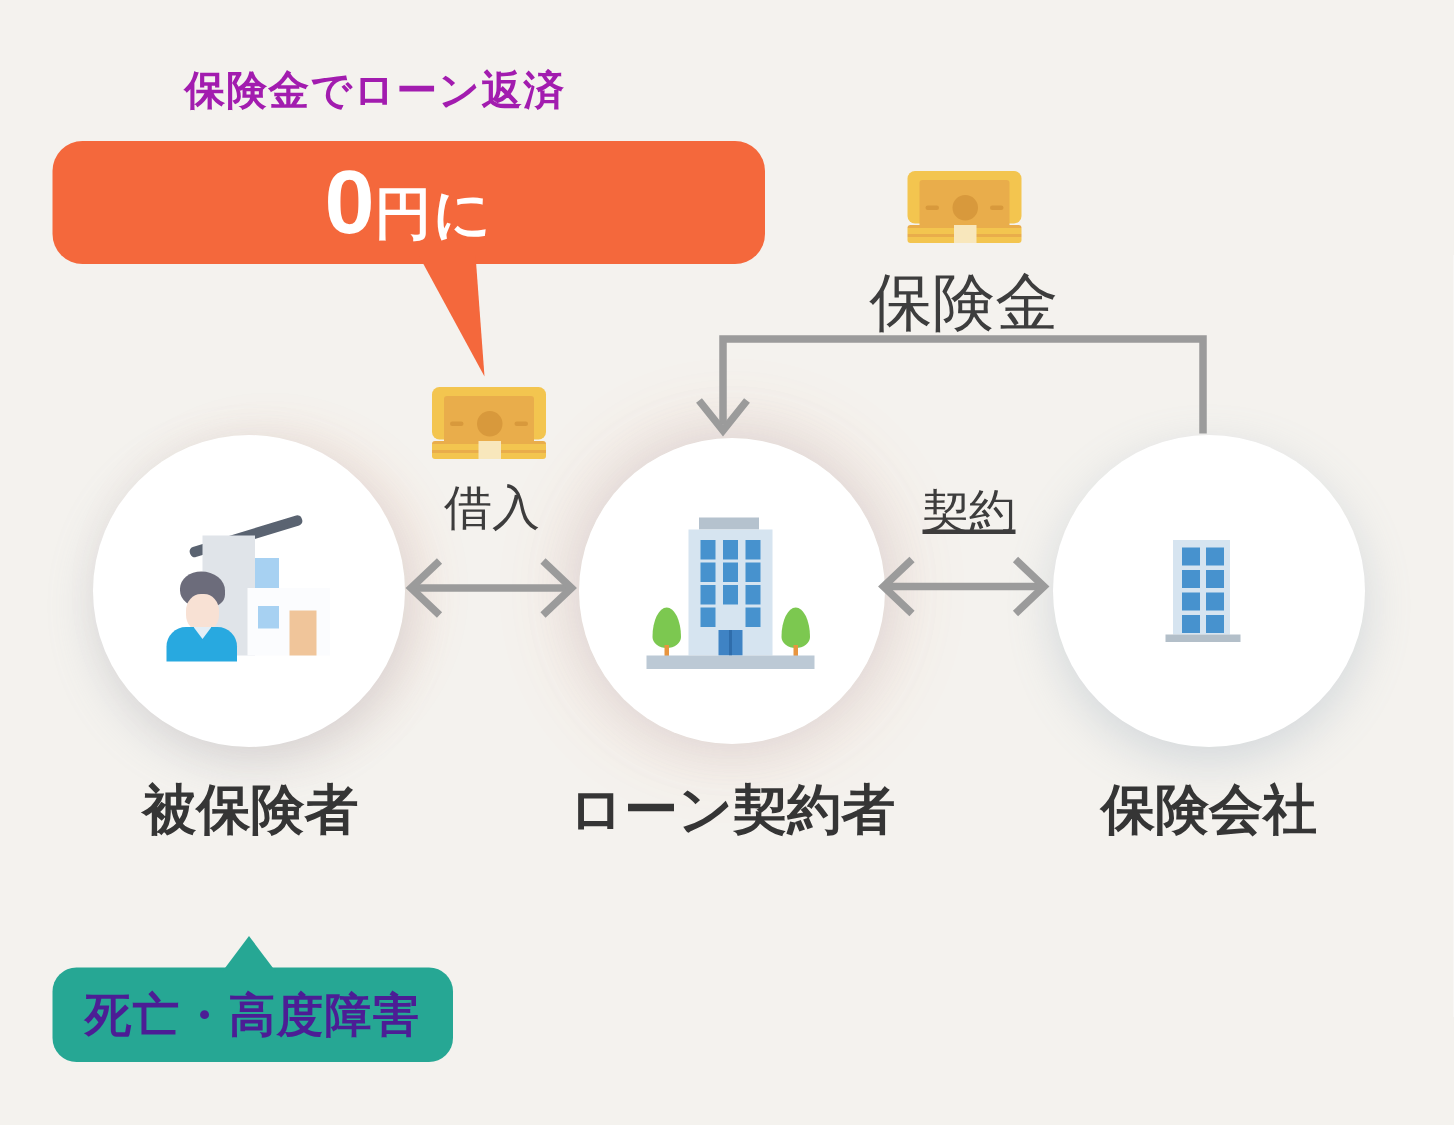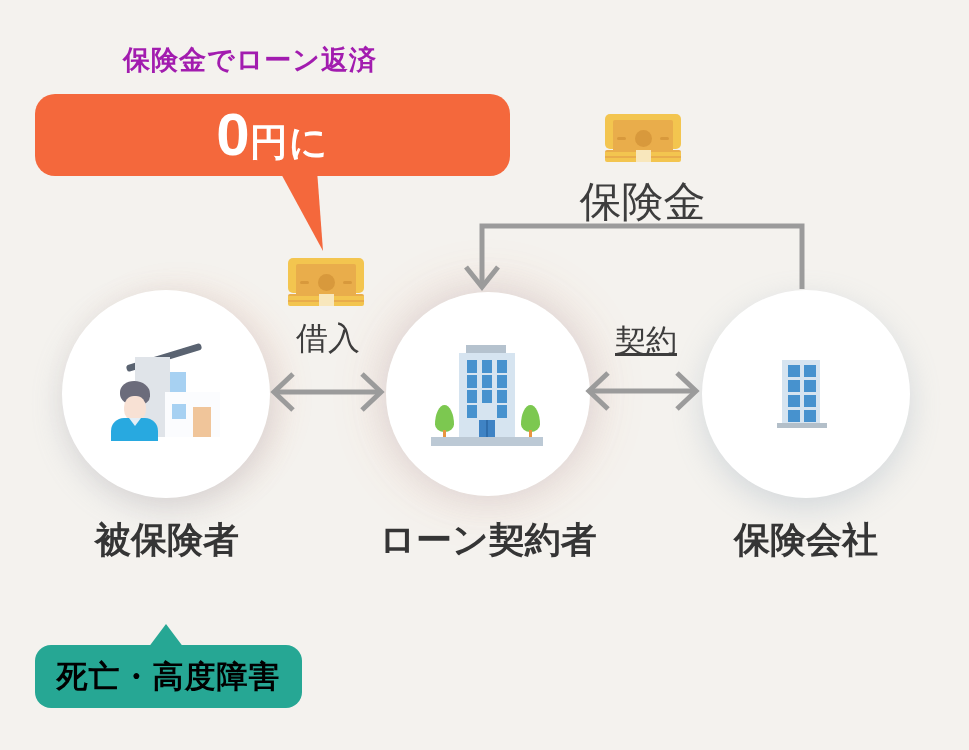--- a/index.html
+++ b/index.html
@@ -78,21 +78,21 @@
   .of-win{position:absolute;width:12px;height:12px;background:#4792ce;}
   .of-base{position:absolute;left:0;top:65px;width:50px;height:5px;background:#b3bfc9;}
 
   
   .entity-label{top:516px;width:240px;text-align:center;font-size:36px;font-weight:bold;color:#353535;}
   .el-insured{left:47px;} .el-bank{left:368px;} .el-insurer{left:686px;}
   .entity-sublabel{left:21px;top:571px;width:260px;text-align:center;font-size:29px;color:#3d3d3d;}
 
   
   .badge{left:35px;top:645px;width:267px;height:63px;background:#26a794;border-radius:16px;
-    display:flex;align-items:center;justify-content:center;color:#000000;font-size:31px;font-weight:bold;
+    display:flex;align-items:center;justify-content:center;color:#4c1d95;font-size:31px;font-weight:bold;
     letter-spacing:1px;}
 
   
   .overlay{left:0;top:0;width:969px;height:750px;pointer-events:none;}
 </style>
 </head>
 <body>
 
 <div class="canvas">
 

